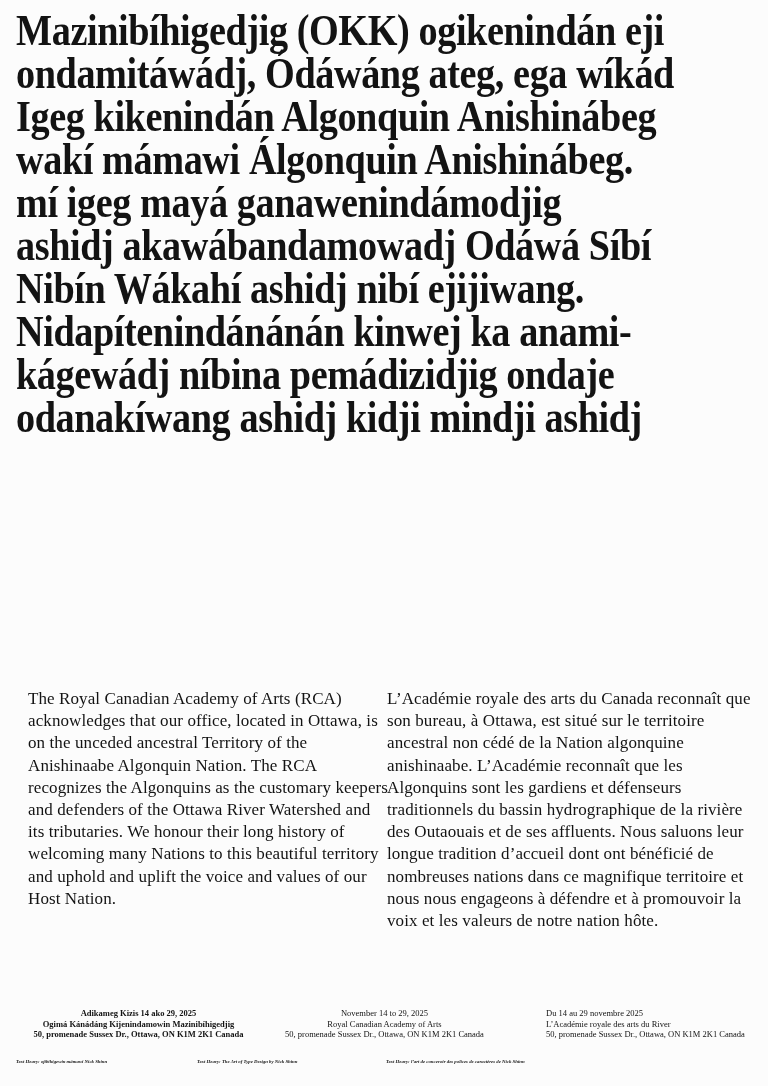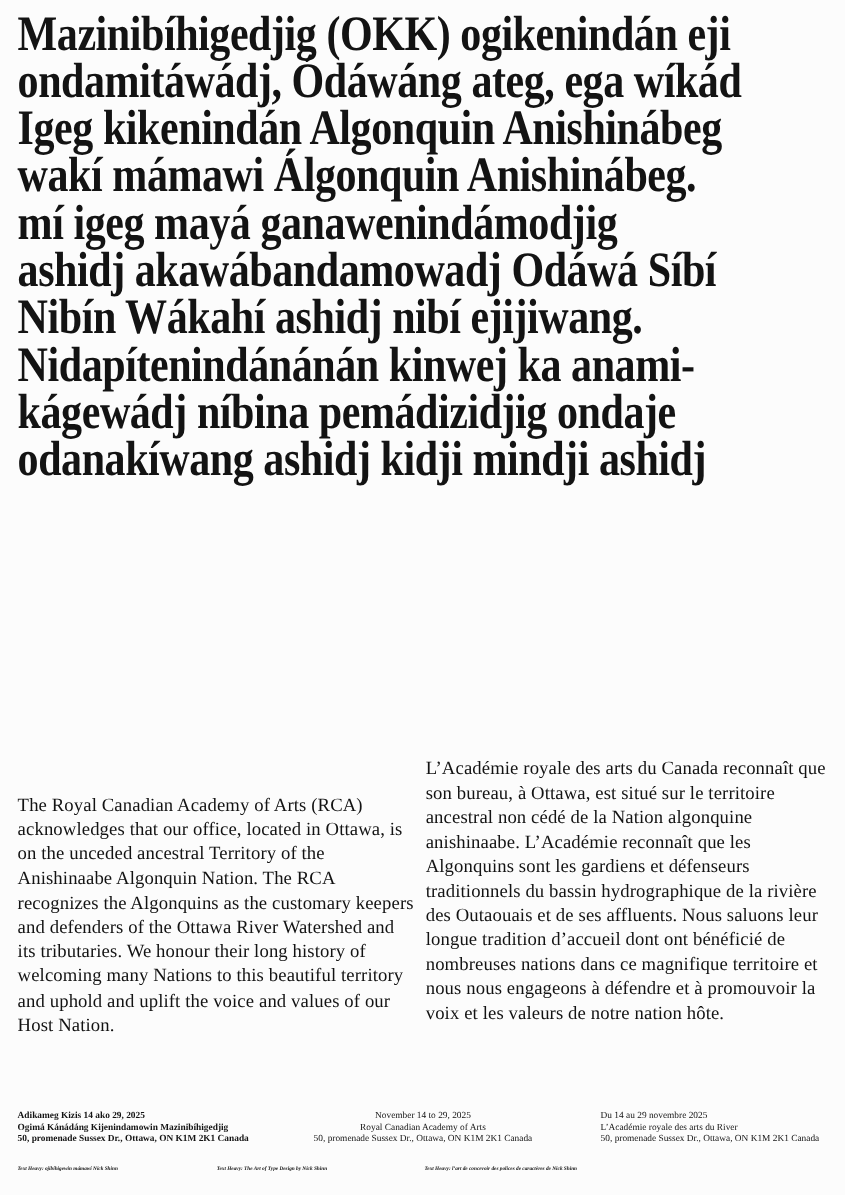--- a/index.html
+++ b/index.html
@@ -41,31 +41,31 @@
     white-space: nowrap;
   }
   
   .ack-col {
     position: absolute;
     top: 688px;
     font-size: 17px;
     line-height: 22.2px;
     letter-spacing: 0.1px;
   }
-  .ack-en { left: 16px;  width: 360px; margin-top: 33px; }
+  .ack-en { left: 28px;  width: 360px; }
   .ack-fr { left: 387px; width: 368px; }
   
   .footer-col {
     position: absolute;
     top: 1008px;
     font-size: 8.5px;
     line-height: 10.5px;
     width: 245px;
   }
-  .footer-col-1 { left: 16px; font-weight: 700; }
+  .footer-col-1 { left: 16px; font-weight: 700; text-align: center; }
   .footer-col-2 { left: 262px; text-align: center; }
   .footer-col-3 { left: 510px; margin-left: 36px; }
   
   .credit {
     position: absolute;
     top: 1059px;
     font-style: italic;
     font-weight: 700;
     font-size: 8px;
     white-space: nowrap;

